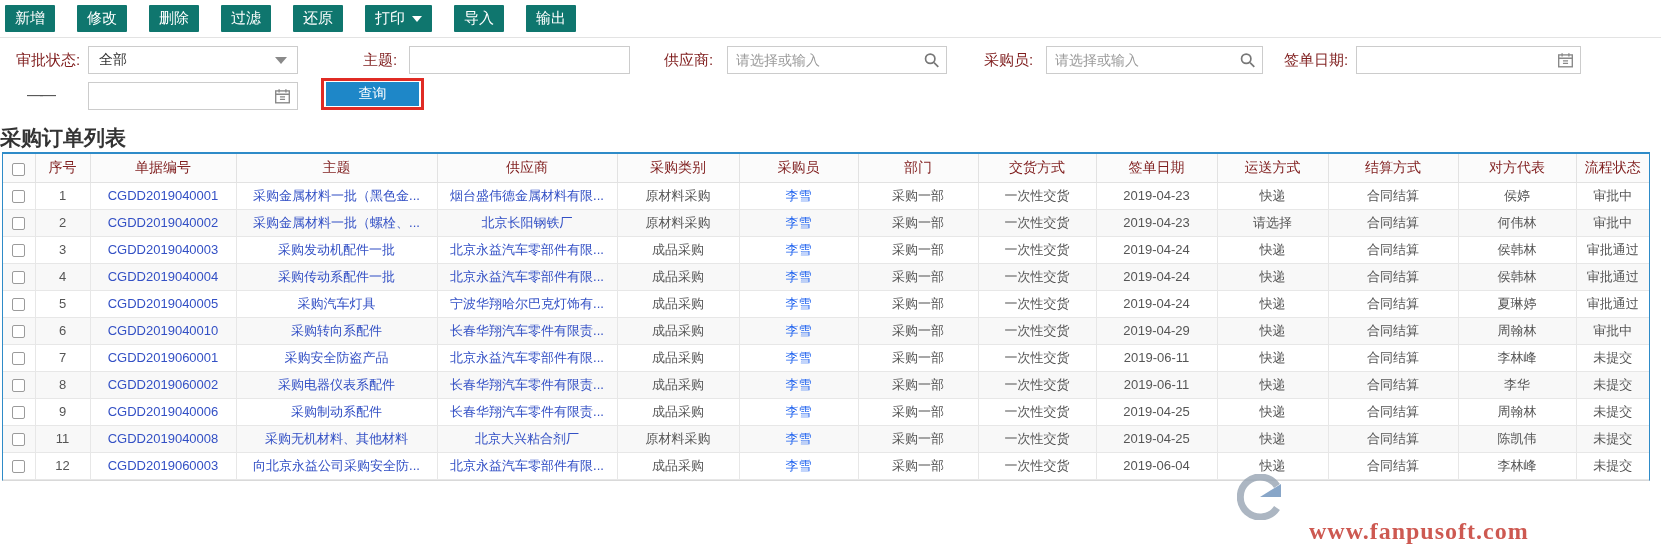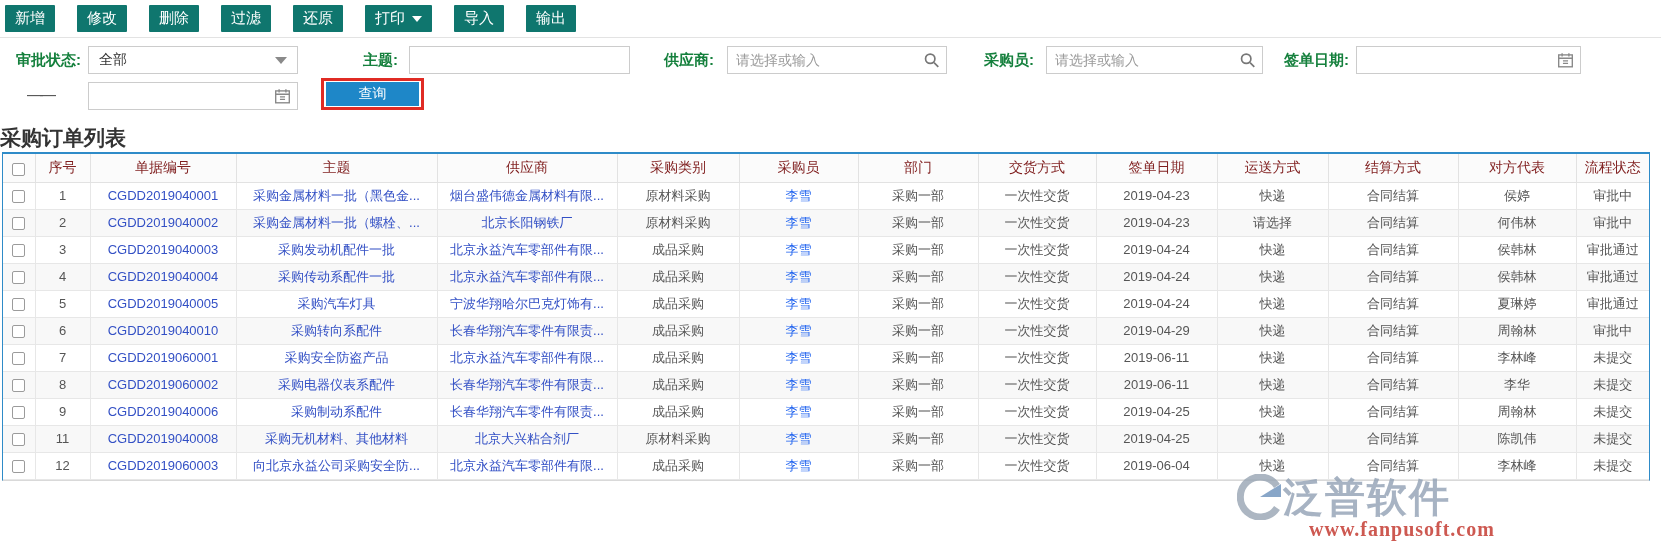--- a/index.html
+++ b/index.html
@@ -9,21 +9,21 @@
 
   
   .toolbar { position:absolute; left:5px; top:5px; display:flex; gap:22px; }
   .tbtn { background:#0f766e; color:#fff; border:none; height:27px; padding:0 10px; font-size:15px;
           font-family:inherit; cursor:pointer; display:flex; align-items:center; border-radius:1px; }
   .caret-down-white { width:0; height:0; border-left:5px solid transparent; border-right:5px solid transparent;
           border-top:6px solid #fff; margin-left:7px; display:inline-block; }
   .top-divider { position:absolute; left:0; top:37px; width:1661px; height:1px; background:#e3e3e3; }
 
   
-  .flabel { position:absolute; height:28px; line-height:28px; font-size:15px; color:#15803d;font-weight:bold; }
+  .flabel { position:absolute; height:28px; line-height:28px; font-size:15px; color:#7f1d1d; }
   .field { position:absolute; height:28px; border:1px solid #ccc; background:#fff; }
   .field input { width:100%; height:100%; border:none; outline:none; padding:0 28px 0 8px;
                  font-size:14px; color:#333; font-family:inherit; background:transparent; }
   .field input::placeholder { color:#9a9a9a; }
   .fake-select { display:flex; align-items:center; justify-content:space-between; padding:0 10px; cursor:pointer; }
   .fake-select .val { font-size:14px; color:#333; }
   .caret-down-gray { width:0; height:0; border-left:6px solid transparent; border-right:6px solid transparent;
           border-top:7px solid #8a8a8a; }
   .field .icn { position:absolute; right:6px; top:50%; transform:translateY(-50%); width:17px; height:17px; cursor:pointer; }
   .dash { position:absolute; left:27px; top:82px; height:28px; line-height:26px; font-size:16px; color:#555; letter-spacing:-3px; }
@@ -46,21 +46,21 @@
   a.link { color:#3350c5; text-decoration:none; cursor:pointer; }
   a.buyer { color:#2063ef; text-decoration:none; cursor:pointer; }
   .cb { display:inline-block; width:13px; height:13px; border:1px solid #9b9b9b; border-radius:2px; background:#fff; vertical-align:middle; cursor:pointer; }
 
   
   .watermark { position:absolute; left:1237px; top:474px; width:350px; height:62px; opacity:.82; pointer-events:none; z-index:5; }
   .wm-row { display:flex; align-items:center; }
   .wm-logo { width:46px; height:46px; flex:0 0 auto; }
   .wm-brand { font-size:40px; font-weight:bold; color:#94a3b6; letter-spacing:2px; line-height:46px; }
   .wm-url { position:absolute; left:72px; top:44px; font-family:"Liberation Serif","DejaVu Serif",serif;
-            font-weight:bold; font-size:20px; color:#c3352c; letter-spacing:1px; }
+            font-weight:bold; font-size:24px; color:#c3352c; letter-spacing:1px; }
 </style>
 </head>
 <body>
 
 <div class="stage">
 
   <div class="toolbar">
     <button class="tbtn">新增</button>
     <button class="tbtn">修改</button>
     <button class="tbtn">删除</button>
@@ -362,18 +362,17 @@
 </tbody>
     </table>
   </div>
 
   <div class="watermark">
     <div class="wm-row">
       <svg class="wm-logo" viewBox="0 0 46 46">
         <path d="M 40 12 A 20 20 0 1 0 40 34" fill="none" stroke="#9aa7b5" stroke-width="7"></path>
         <path d="M 23 23 L 44 10 L 44 23 Z" fill="#6f93bd"></path>
       </svg>
-      <span class="wm-brand">泛普软件</span>
     </div>
     <div class="wm-url">www.fanpusoft.com</div>
   </div>
 
 </div>
 
 </body></html>

